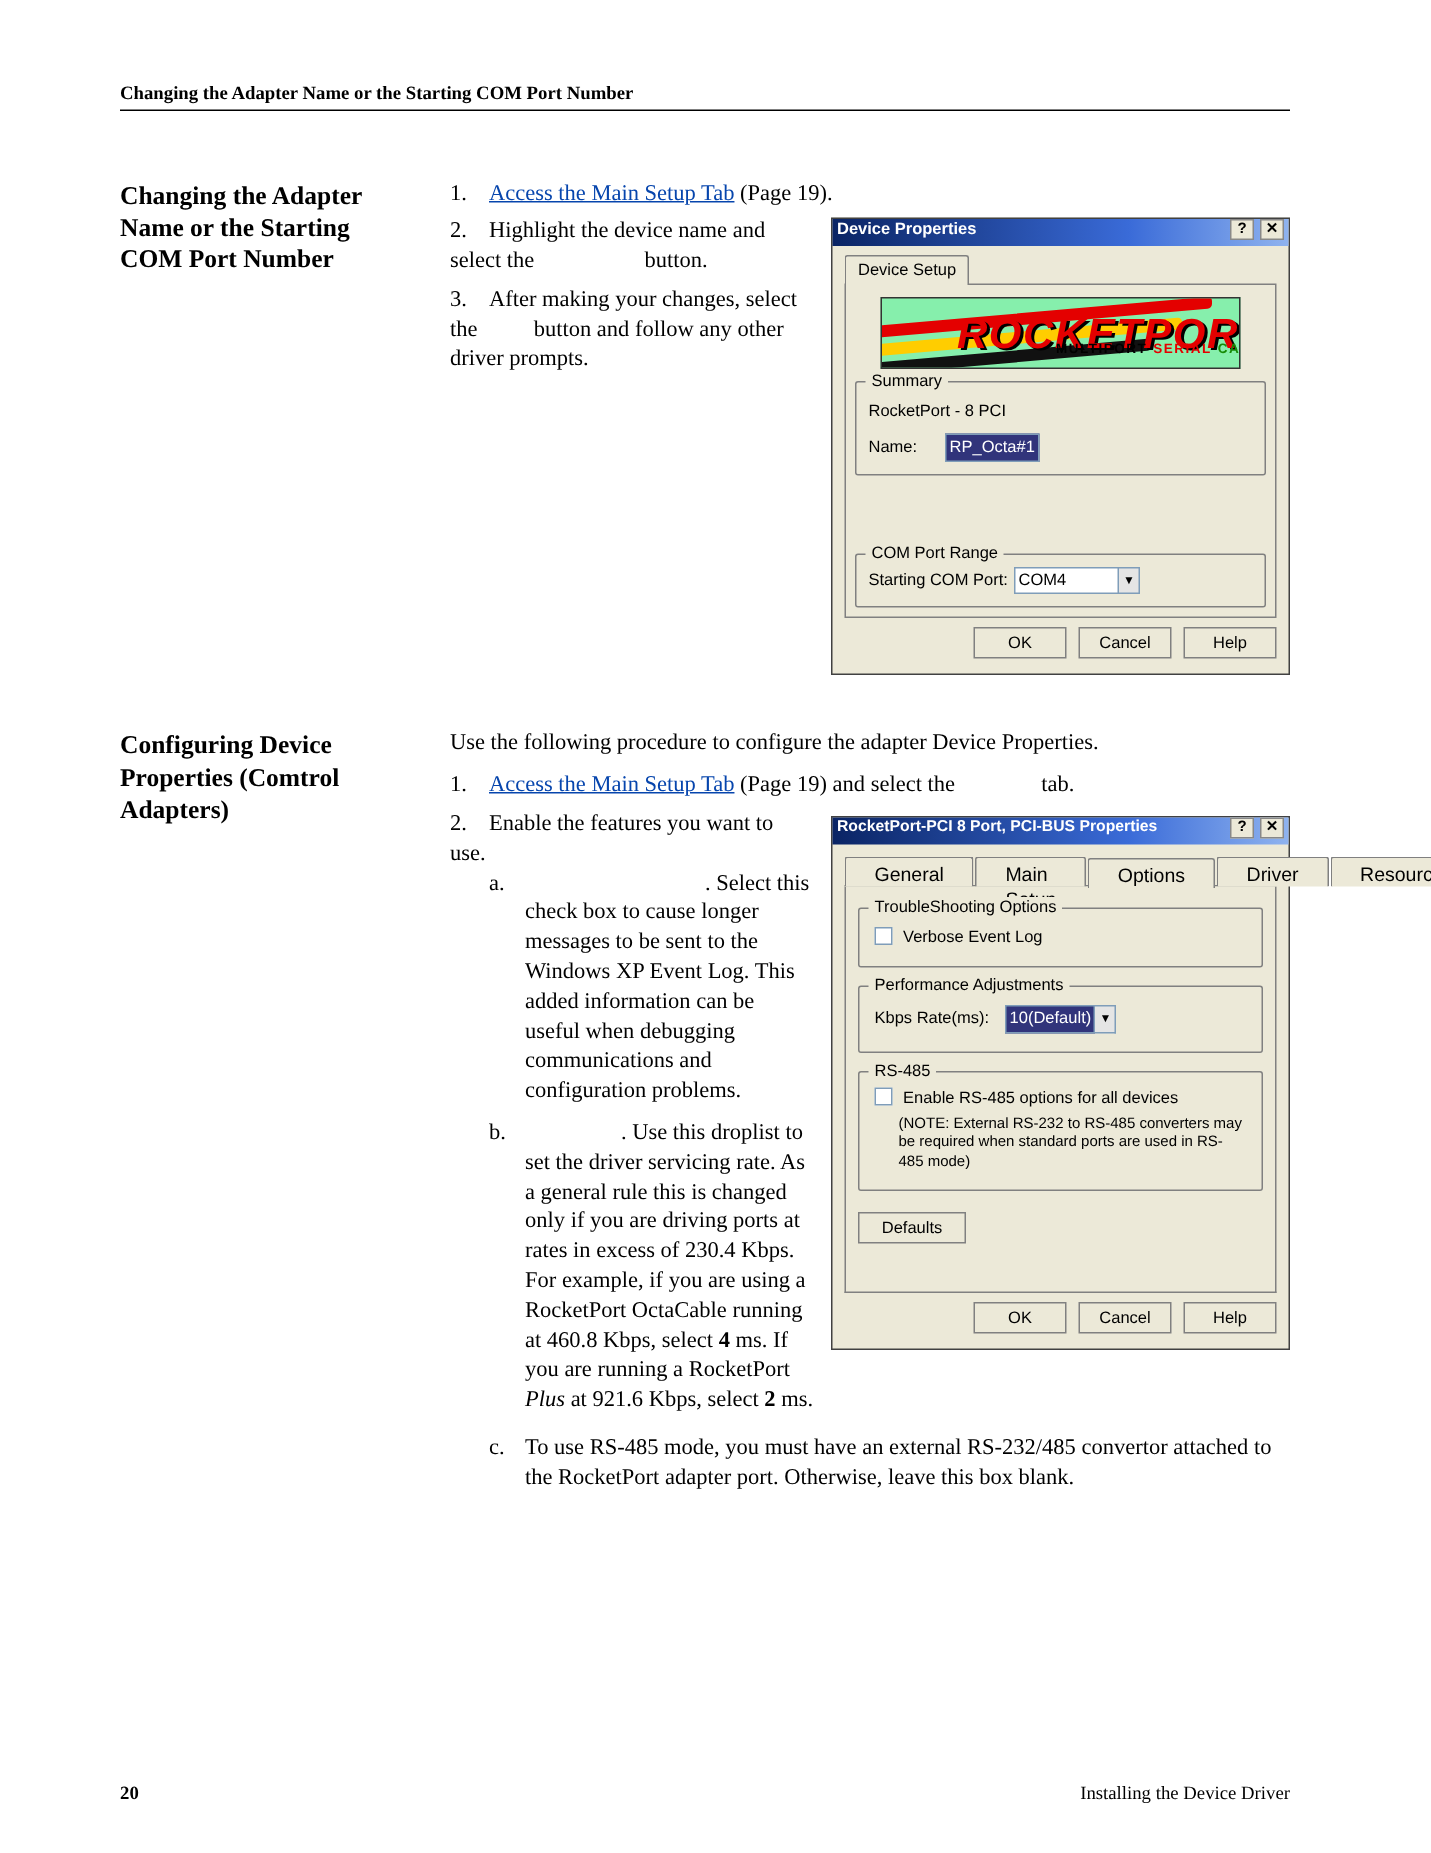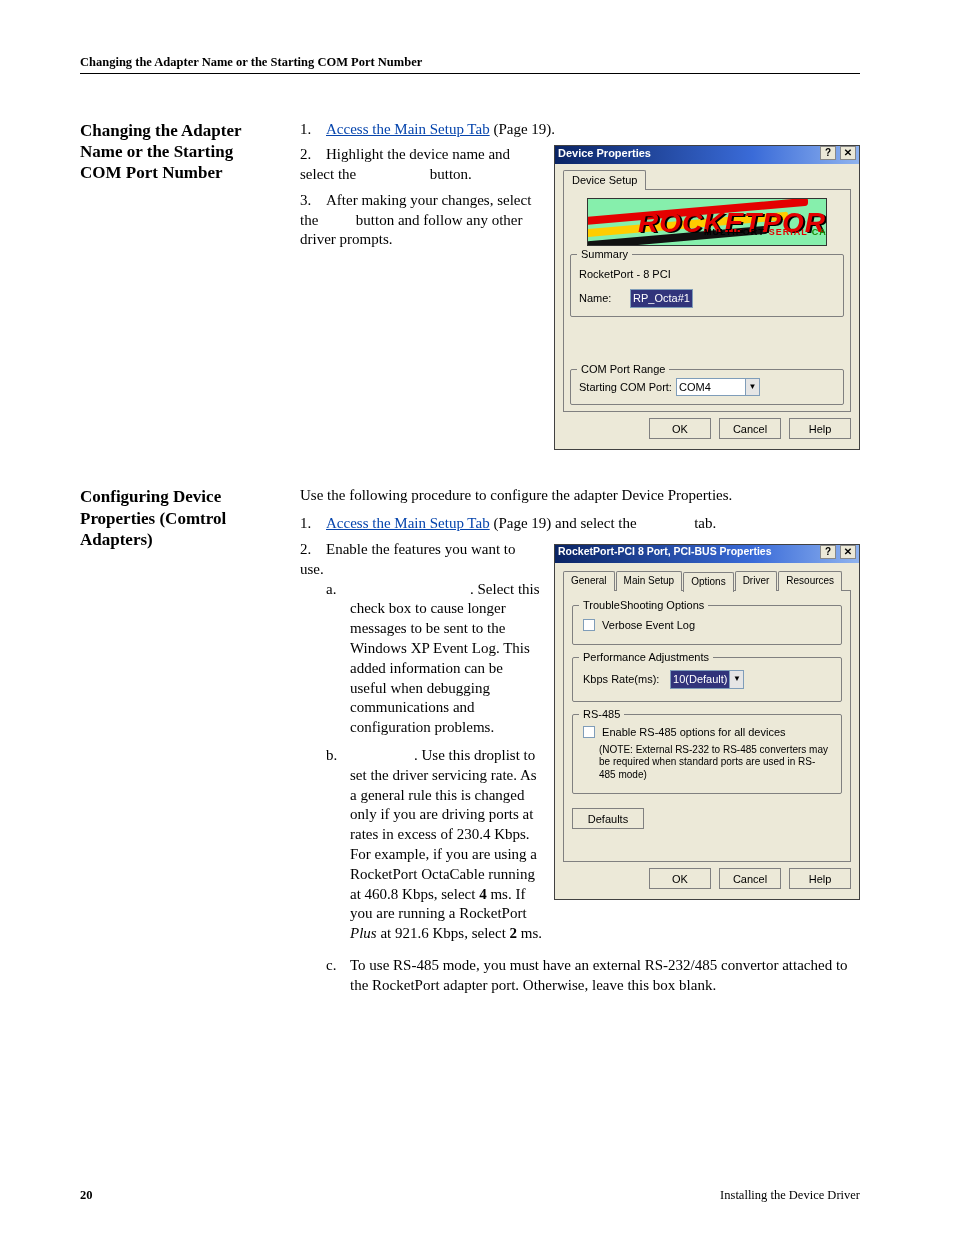--- a/index.html
+++ b/index.html
@@ -50,21 +50,21 @@
   .banner .s1{background:#e40000;top:10px;left:-40px}
   .banner .s2{background:#ffcd00;top:24px;left:-60px}
   .banner .s3{background:#111;top:38px;left:-80px}
   .banner .word{position:absolute;left:50px;top:6px;font-family:Arial,sans-serif;font-weight:900;font-style:italic;font-size:28px;color:#e40000;text-shadow:2px 1px 0 #000;letter-spacing:1px}
   .banner .sub{position:absolute;left:90px;bottom:6px;font-family:Arial,sans-serif;font-size:9px;font-weight:bold;letter-spacing:1px;color:#000}
   .banner .subr{color:#e40000;margin-left:4px}
   .banner .subg{color:#178a06;margin-left:4px}
 
   
   .tabs2{display:flex;height:20px;border-bottom:1px solid #808080;margin:2px 0 0 0}
-  .tabs2 .t{padding:2px 7px;border:1px solid #808080;border-bottom:none;margin-right:1px;font-size:10px;border-radius:2px 2px 0 0;background:#ece9d8;color:#000;height:20px}
+  .tabs2 .t{padding:2px 19px;border:1px solid #808080;border-bottom:none;margin-right:1px;font-size:13px;border-radius:2px 2px 0 0;background:#ece9d8;color:#000;height:20px}
   .tabs2 .t.active{background:#ece9d8;position:relative;top:1px;font-weight:normal}
   .chk{display:inline-block;width:12px;height:12px;border:1px solid #7f9db9;background:#fff;vertical-align:-2px;margin-right:4px}
 
   em{font-style:italic}
 </style>
 </head>
 <body>
 
 <div class="page">
 

